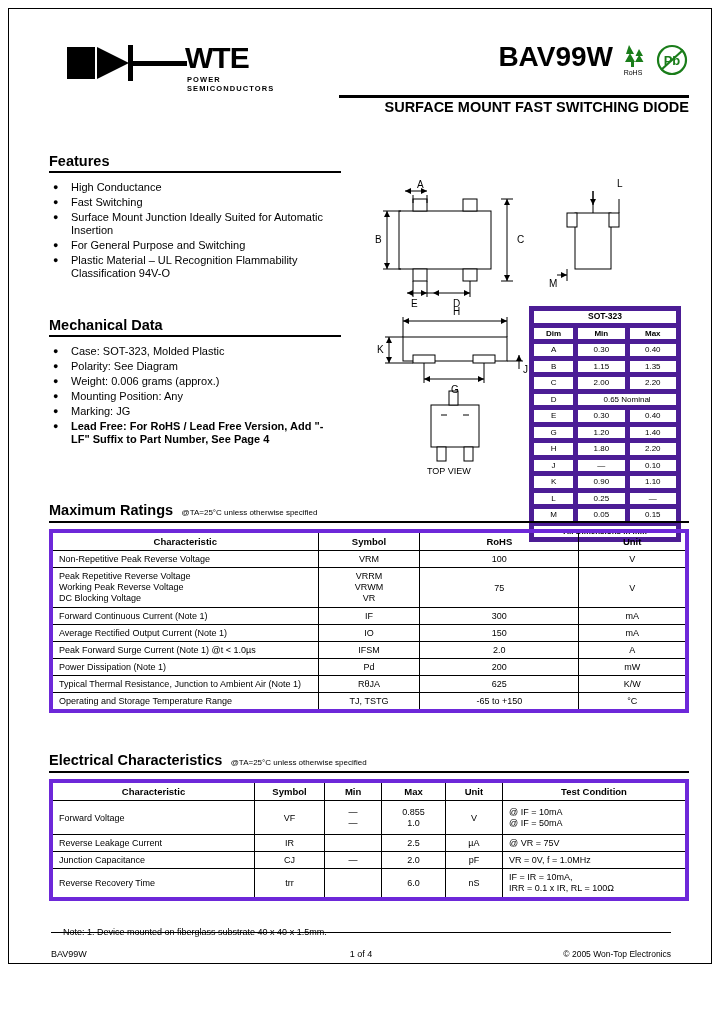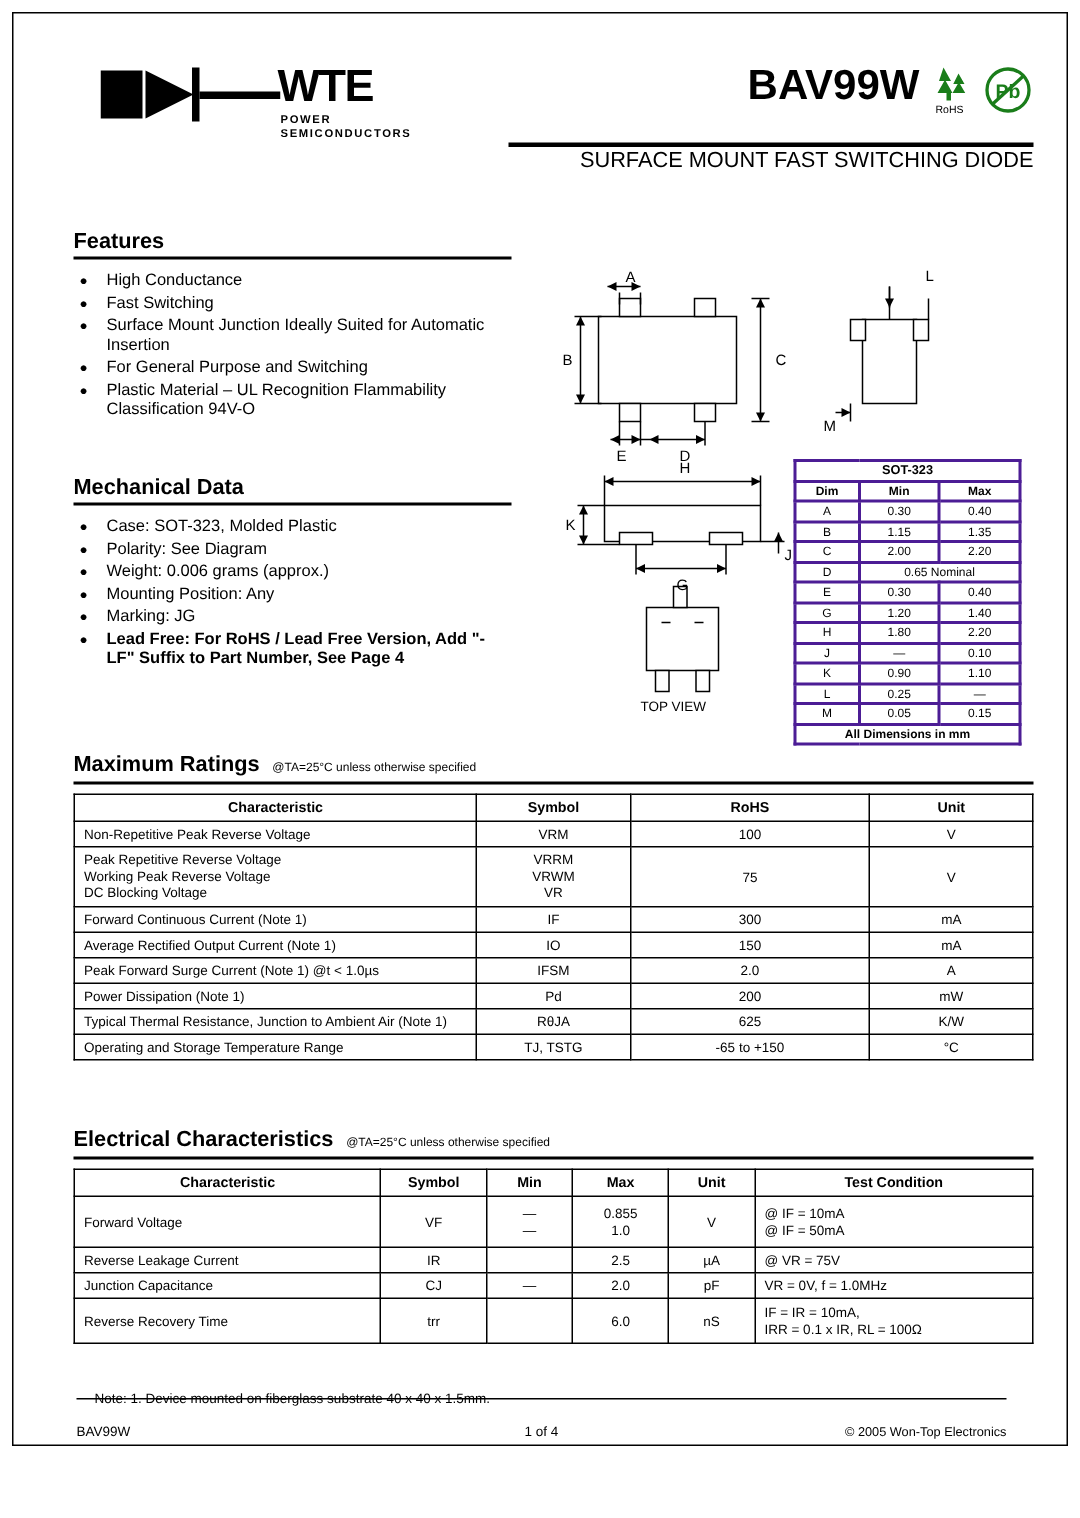--- a/index.html
+++ b/index.html
@@ -17,42 +17,42 @@
   
   .header{position:relative;height:92px;}
   .logo{position:absolute;left:46px;top:22px;width:210px;height:64px;}
   .logo-arrow{position:absolute;left:0;top:2px;width:120px;height:44px;}
   .logo-text{position:absolute;left:118px;top:2px;font-size:30px;font-weight:bold;letter-spacing:-1px;}
   .logo-sub{position:absolute;left:120px;top:36px;font-size:7.5px;font-weight:bold;letter-spacing:1.1px;}
   .part-no{position:absolute;right:84px;top:24px;font-size:28px;font-weight:bold;letter-spacing:0px;}
   .rohs{position:absolute;right:46px;top:26px;width:34px;height:34px;text-align:center;}
   .pb{position:absolute;right:8px;top:26px;width:34px;height:34px;}
   .hdr-rule{position:absolute;left:318px;top:78px;width:350px;height:3px;background:#000;}
-  .subtitle{position:absolute;right:8px;top:82px;font-size:14.5px;font-weight:normal;}
+  .subtitle{position:absolute;right:8px;top:82px;font-size:14.5px;font-weight:bold;}
 
   
   .sec-title{font-size:14.5px;font-weight:bold;}
   .rule{height:2px;background:#000;}
   ul.bul{list-style:none;margin:8px 0 0 0;padding:0;}
   ul.bul li{position:relative;padding-left:22px;margin-bottom:2.5px;font-size:11px;line-height:12.6px;}
   ul.bul li:before{content:"\25CF";position:absolute;left:4px;top:0px;font-size:9px;}
   .bold{font-weight:bold;}
 
   
   .draw{position:absolute;left:340px;top:152px;width:330px;height:320px;}
 
   
   .dimtbl{position:absolute;left:168px;top:137px;width:152px;border:1px solid #000;border-collapse:collapse;font-size:8px;}
-  .dimtbl td,.dimtbl th{border:2px solid #4c1d95;text-align:center;padding:0px 2px;height:11.5px;line-height:11.5px;font-weight:normal;}
+  .dimtbl td,.dimtbl th{border:5px solid #4c1d95;text-align:center;padding:0px 2px;height:11.5px;line-height:11.5px;font-weight:normal;}
   .dimtbl .hdr{font-weight:bold;font-size:8.5px;}
   .dimtbl .cap{font-weight:bold;}
 
   
   .rt{position:absolute;left:40px;width:630px;}
-  table.grid{border-collapse:collapse;width:100%;font-size:9px;border:1px solid #6d28d9;}
+  table.grid{border-collapse:collapse;width:100%;font-size:9px;border:4px solid #6d28d9;}
   table.grid th,table.grid td{border:1px solid #000;padding:3px 6px;vertical-align:middle;}
   table.grid th{font-weight:bold;text-align:center;font-size:9.5px;}
   .c{text-align:center;}
   .l{text-align:left;}
   .small{font-size:8px;}
 
   .sectitle-wrap{position:absolute;left:40px;width:630px;}
   .note{position:absolute;left:42px;font-size:9px;}
   .footer{position:absolute;left:0;width:704px;bottom:14px;font-size:9px;}
   .footer .fl{position:absolute;left:42px;}

